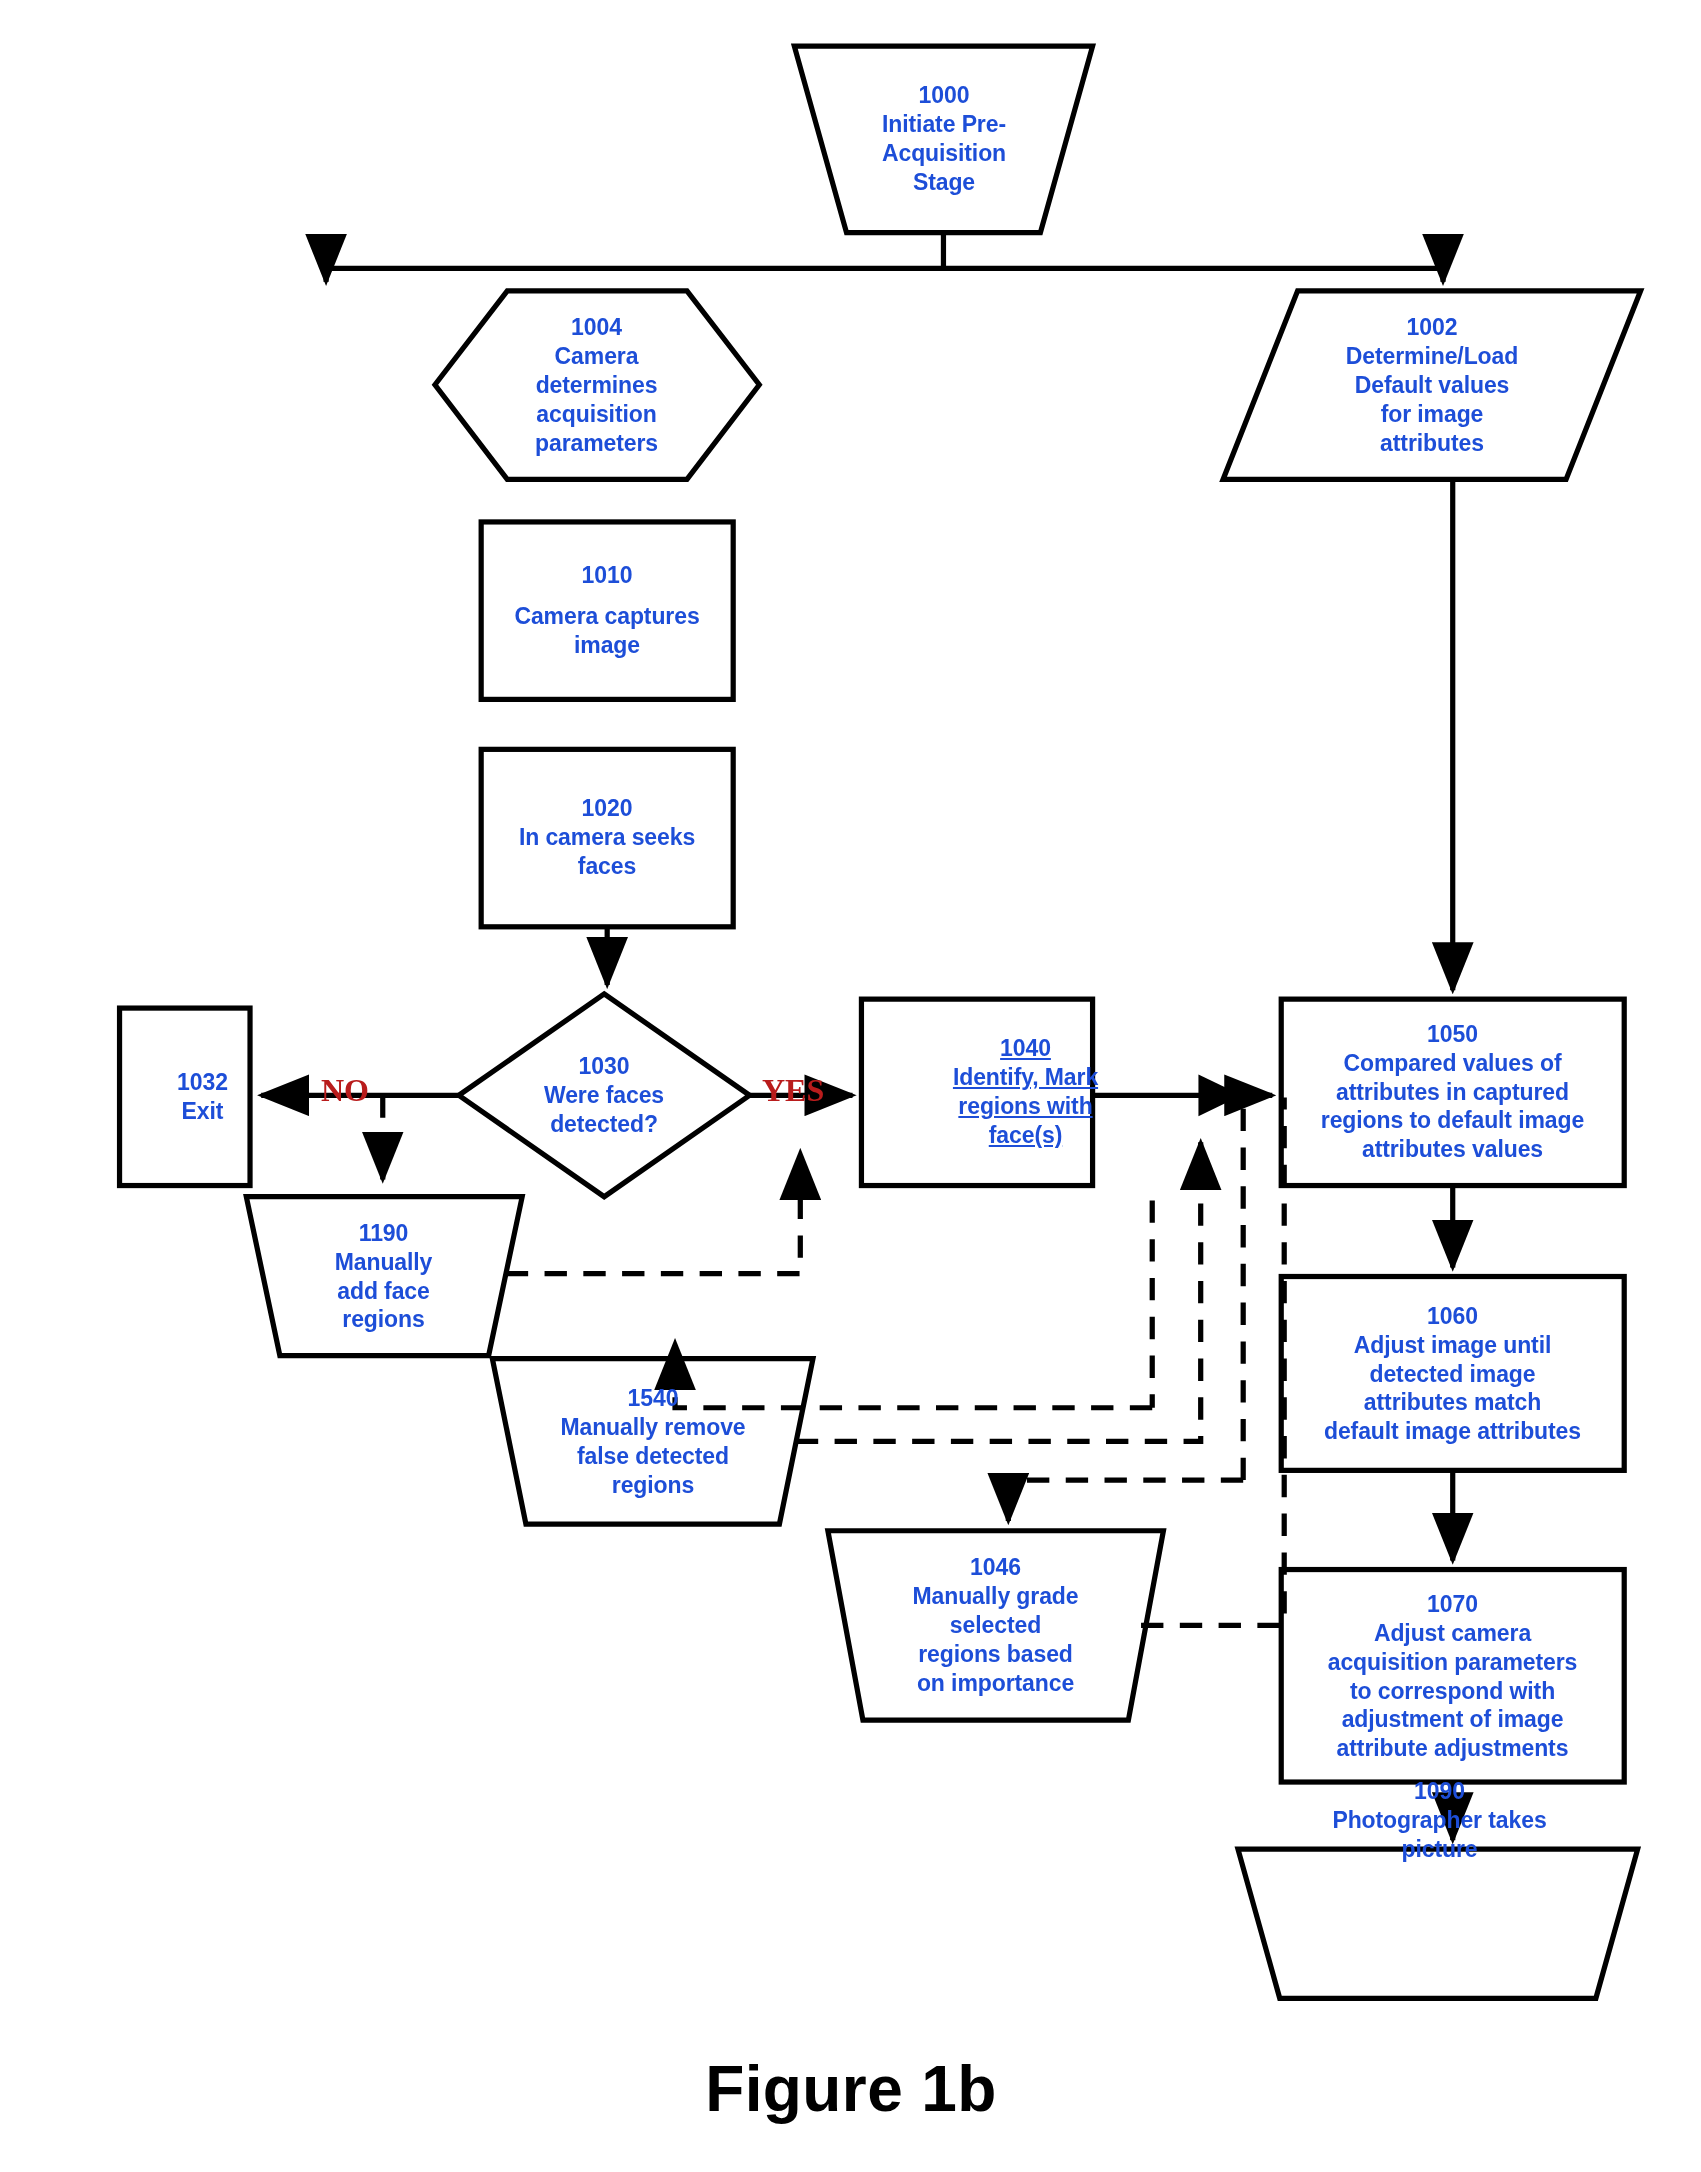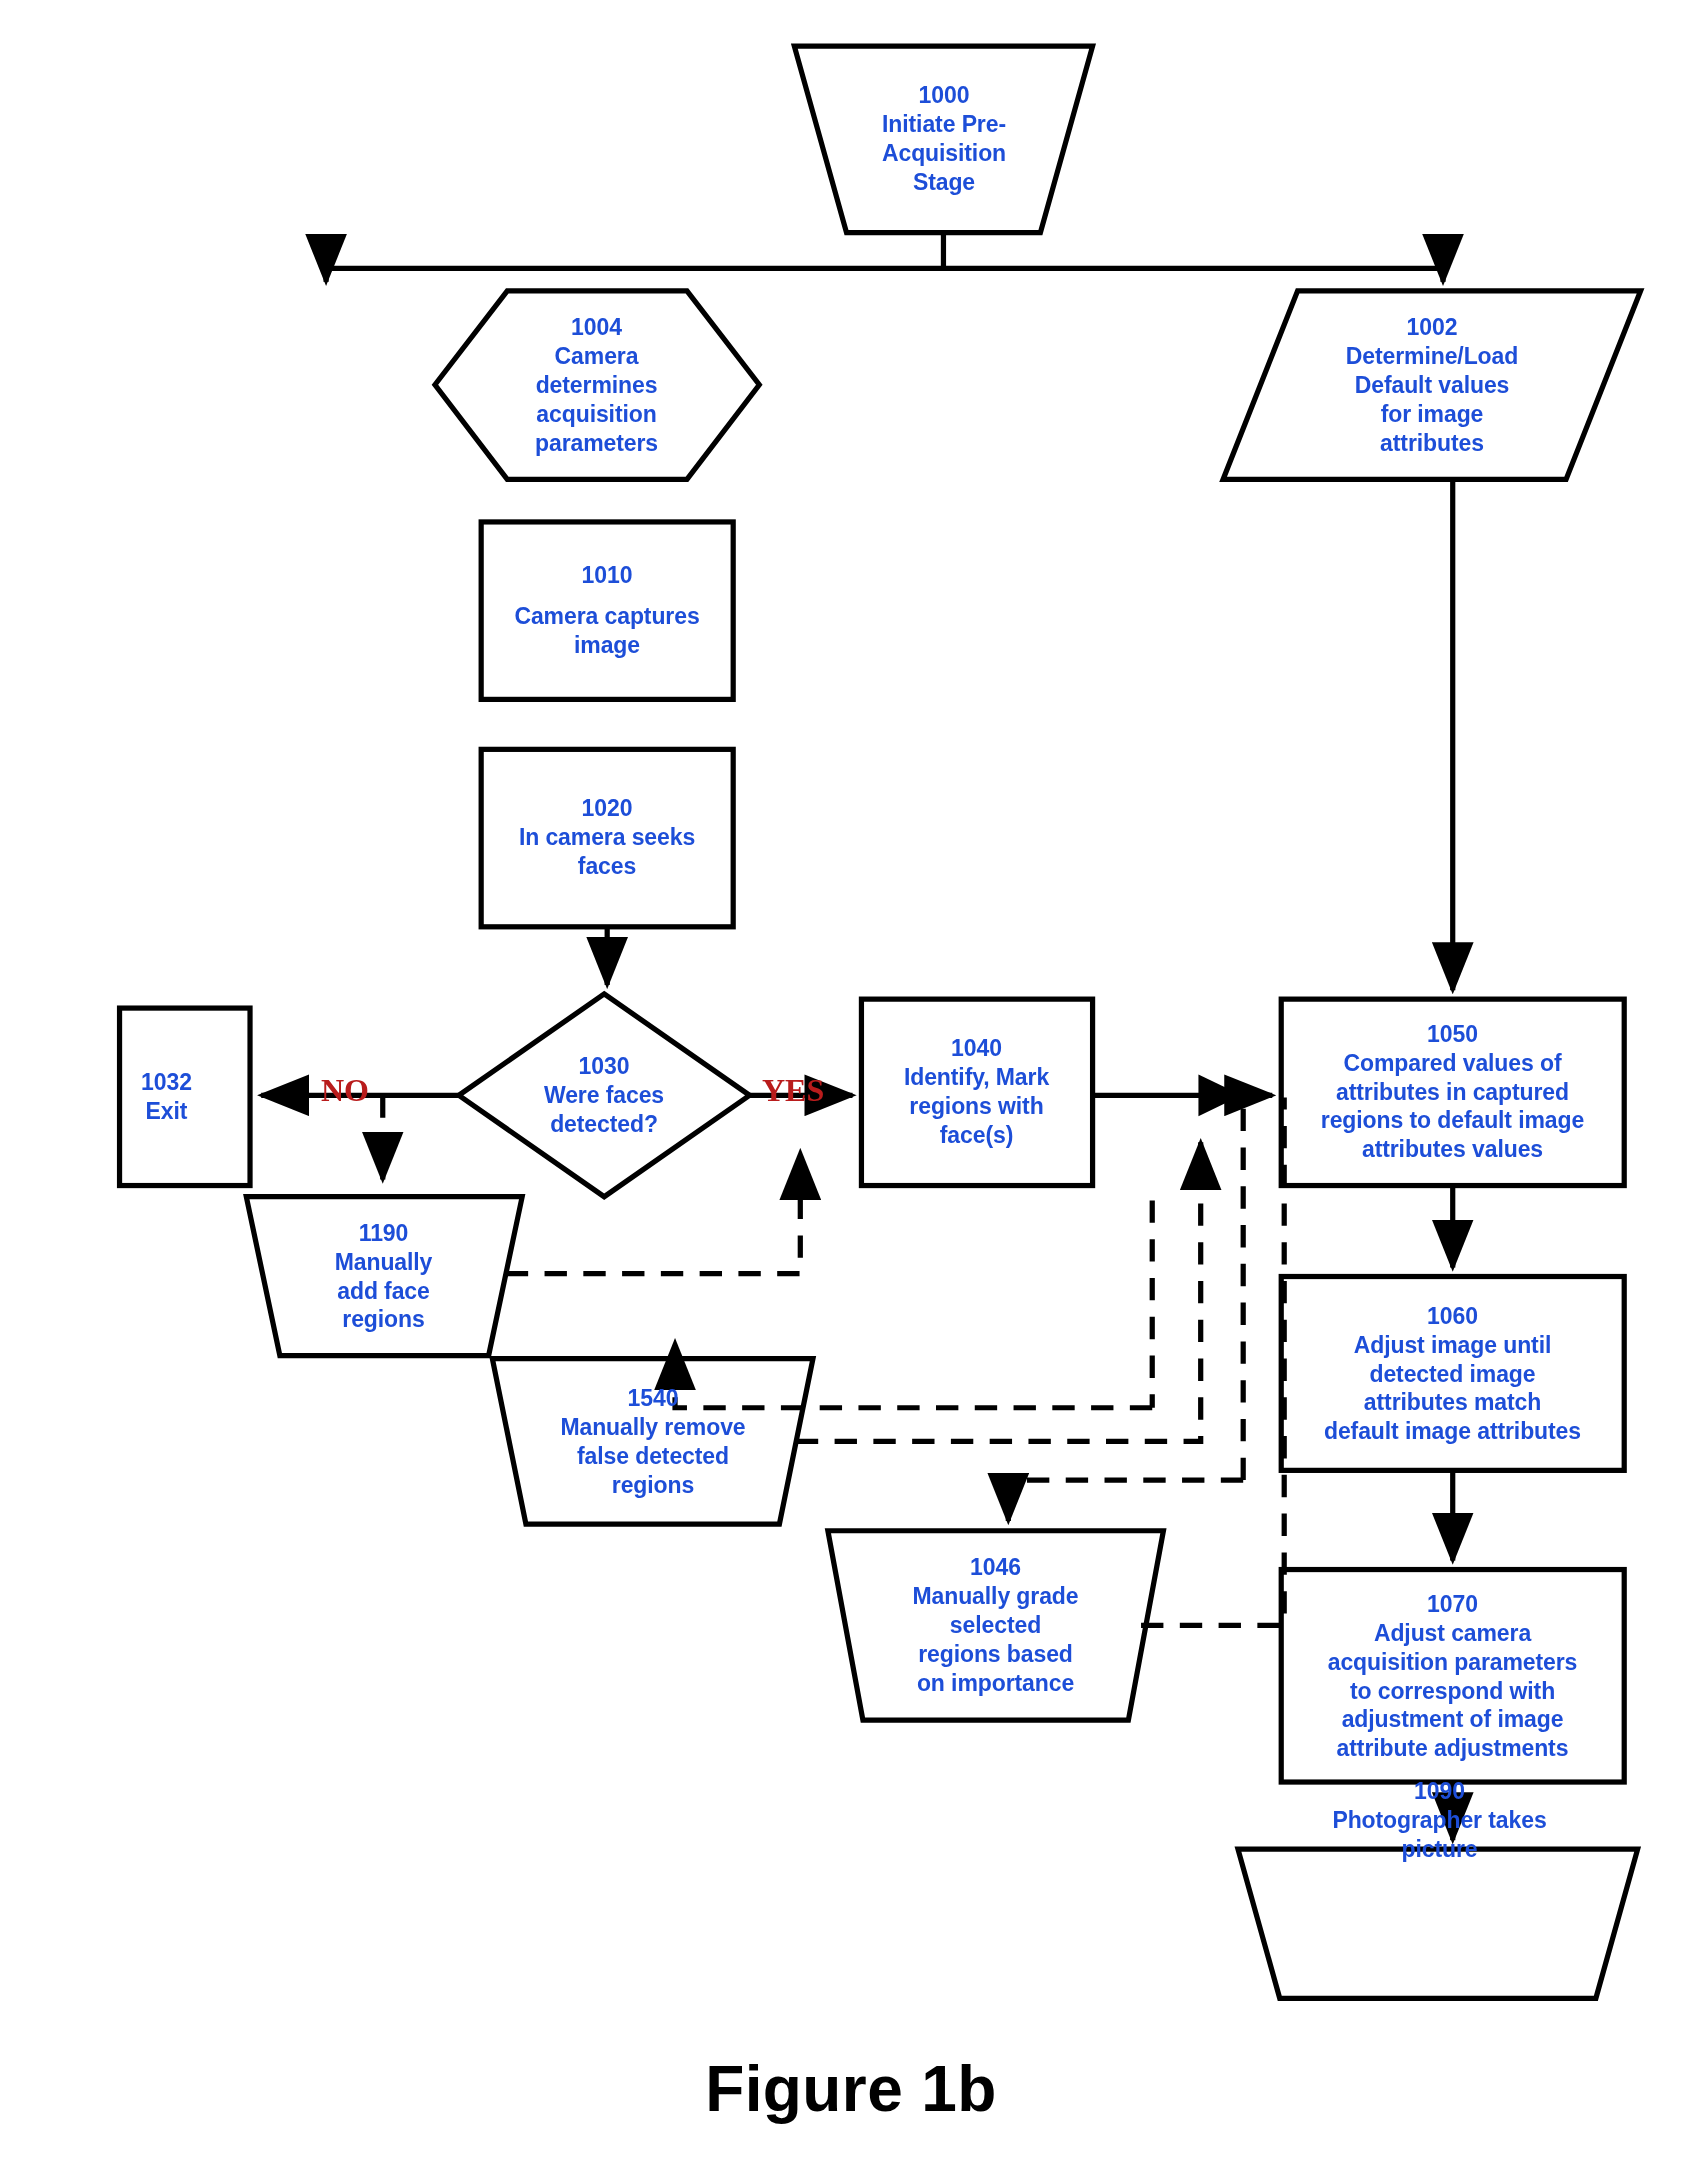--- a/index.html
+++ b/index.html
@@ -127,32 +127,32 @@
     <span class="body">Camera captures
 image</span>
   </div>
 
   <div class="nodetext" style="left:481px;top:749px;width:252px;height:177px;">
     <span class="num">1020</span>
     <span class="body">In camera seeks
 faces</span>
   </div>
 
-  <div class="nodetext" style="left:101px;top:1008px;width:131px;height:177px;">
+  <div class="nodetext" style="left:137px;top:1008px;width:131px;height:177px;">
     <span class="num">1032</span>
     <span class="body">Exit</span>
   </div>
 
   <div class="nodetext" style="left:477px;top:1017px;width:254px;height:157px;">
     <span class="num">1030</span>
     <span class="body">Were faces
 detected?</span>
   </div>
 
-  <div class="nodetext" style="left:861px;top:999px;width:231px;height:186px;">
+  <div class="nodetext" style="left:910px;top:999px;width:231px;height:186px;text-decoration:underline;">
     <span class="num">1040</span>
     <span class="body">Identify, Mark
 regions with
 face(s)</span>
   </div>
 
   <div class="nodetext" style="left:1281px;top:999px;width:343px;height:186px;">
     <span class="num">1050</span>
     <span class="body">Compared values of
 attributes in captured

